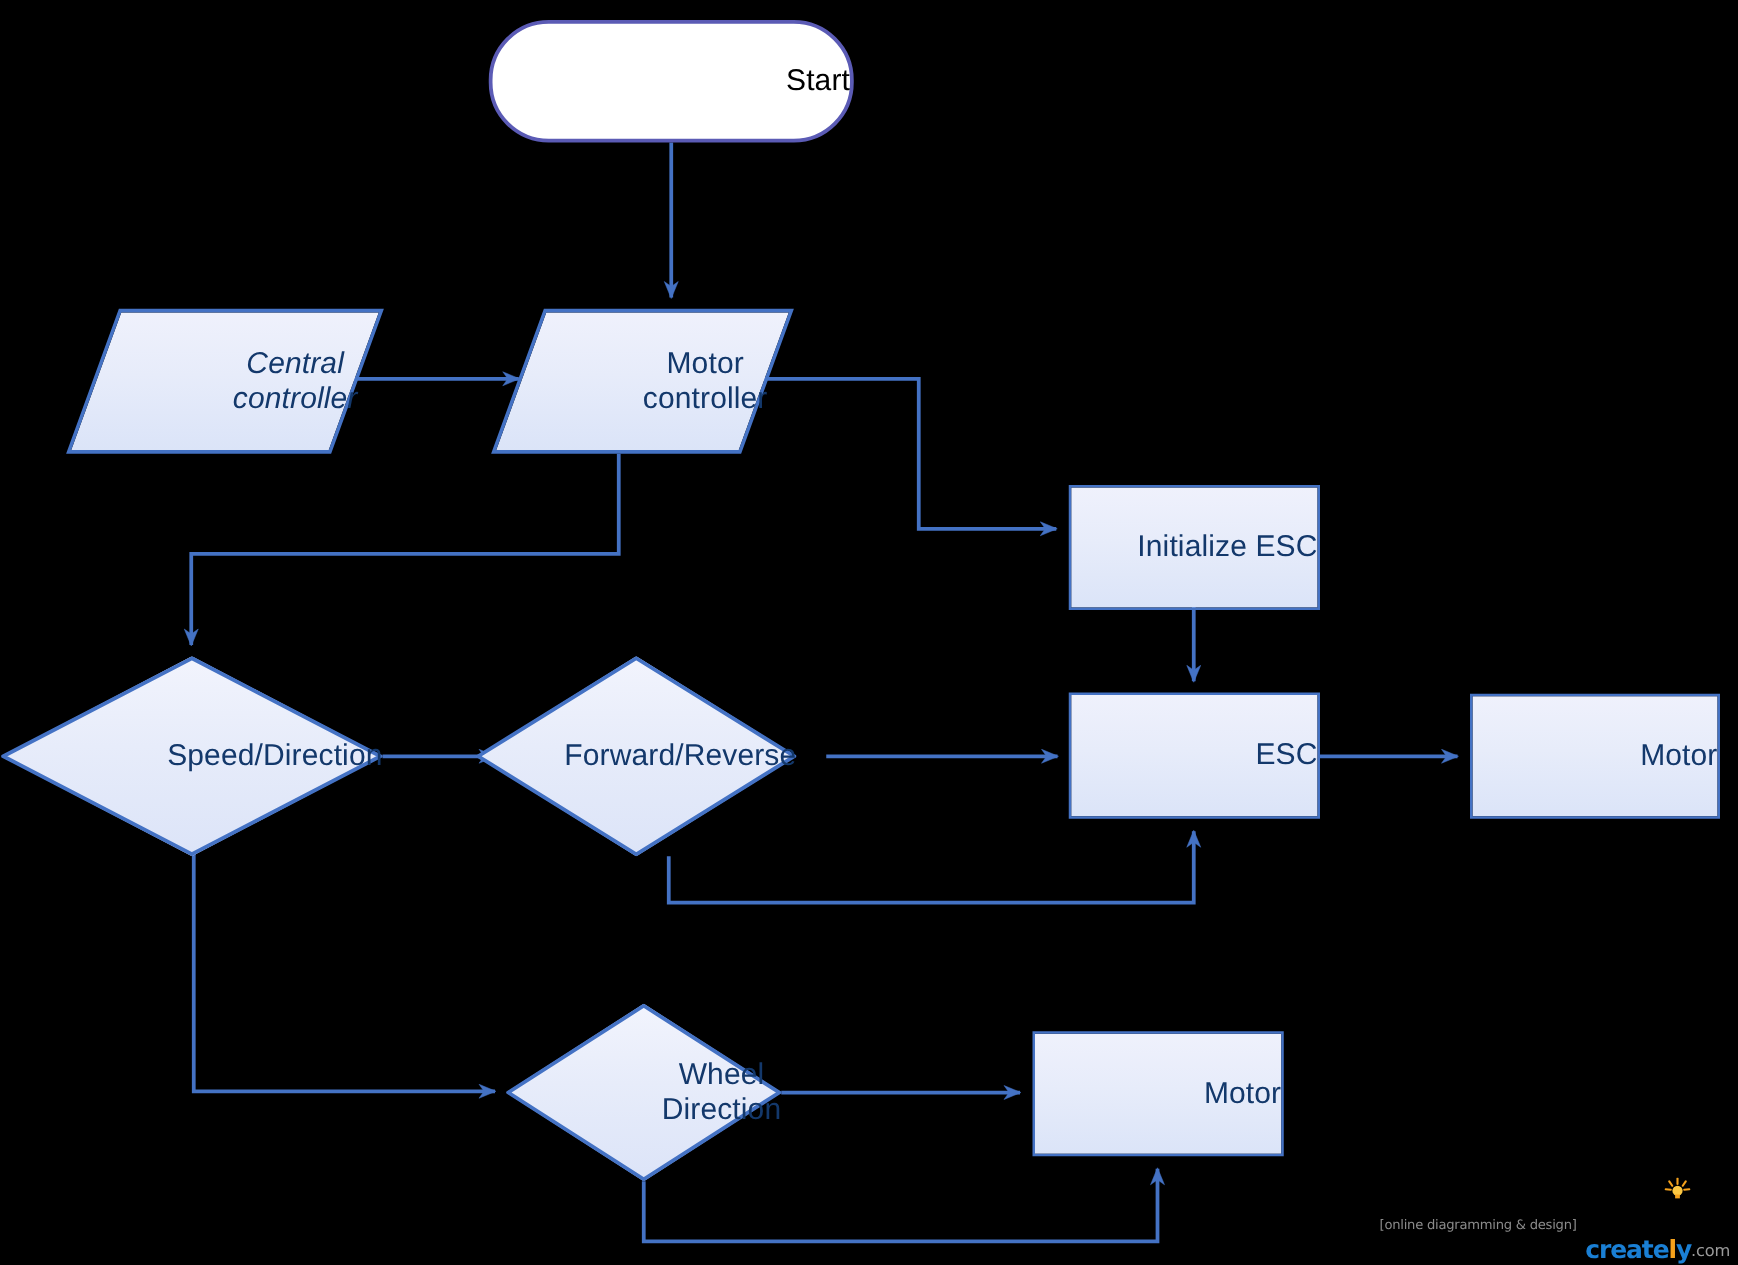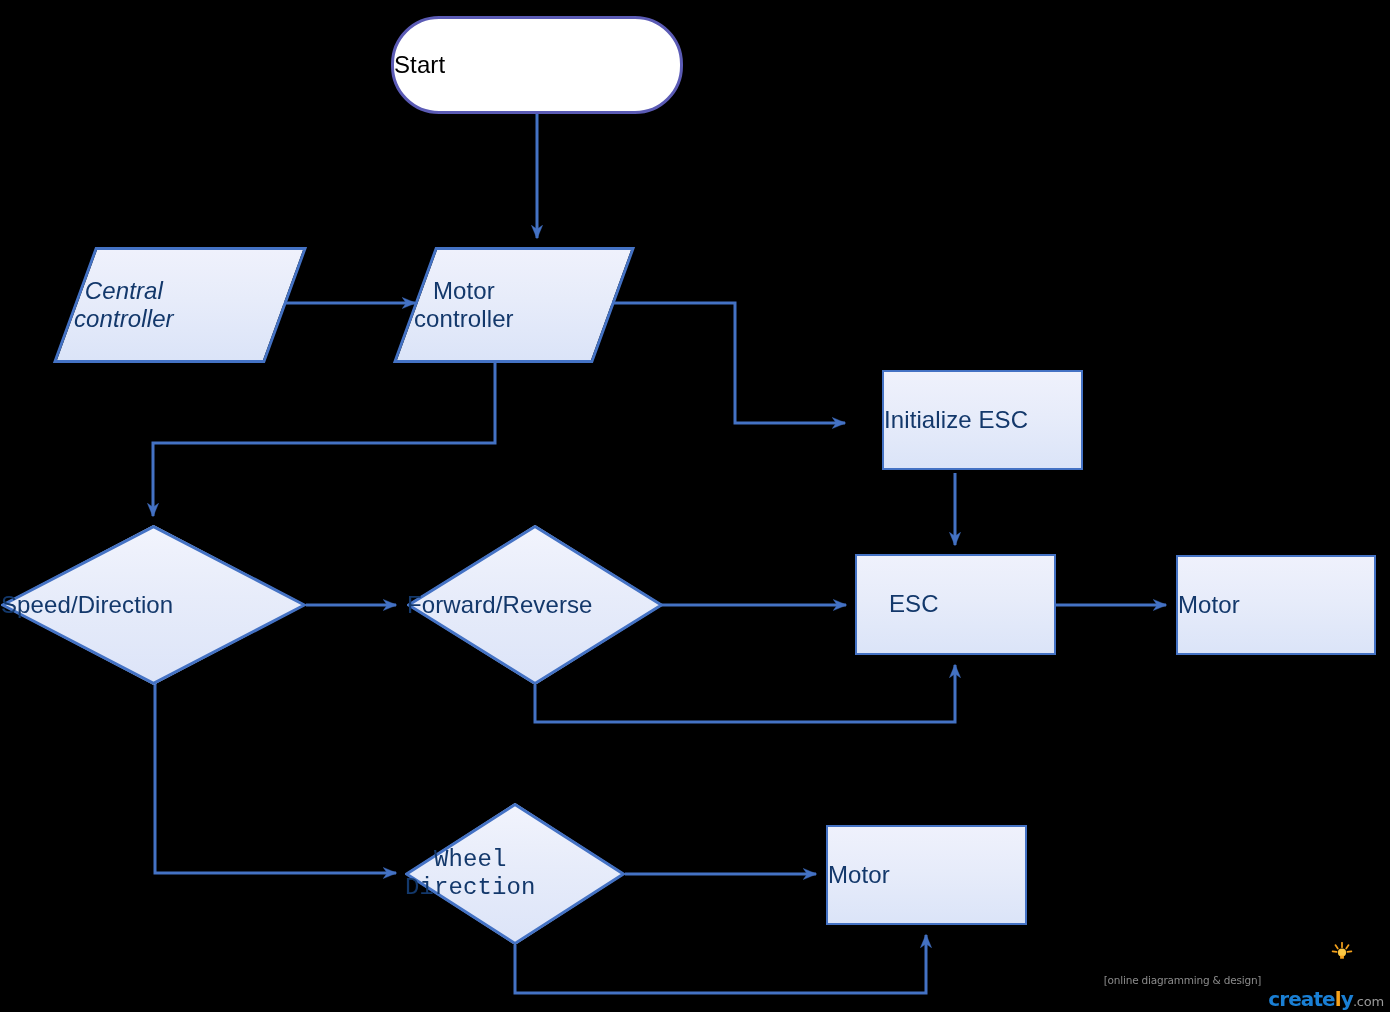--- a/index.html
+++ b/index.html
@@ -21,21 +21,21 @@
     left: 0;
     top: 0;
     width: 1390px;
     height: 1012px;
     pointer-events: none;
   }
   .node {
     position: absolute;
     display: flex;
     align-items: center;
-    justify-content: flex-start;
+    justify-content: flex-end;
     text-align: center;
     box-sizing: border-box;
     color: #13386b;
     font-size: 24px;
     line-height: 1.18;
     letter-spacing: 0.1px;
     white-space: pre-line;
   }
   
   .node.rect {
@@ -168,30 +168,30 @@
         <polyline points="515,945 515,993 926,993 926,935" fill="none" stroke="#4472c4" stroke-width="3" marker-end="url(#dart)"></polyline>
       </g>
   </svg>
 
   <div id="nodes-layer">
       <div class="node terminator" style="left: 391px; top: 16px; width: 292px; height: 98px;"><span>Start</span></div>
       <div class="node parallelogram" style="left: 74px; top: 247px; width: 212px; height: 116px; font-style: italic;"><div class="shape-bg"></div><span class="shape-label">Central
 controller</span></div>
       <div class="node parallelogram" style="left: 414px; top: 247px; width: 200px; height: 116px;"><div class="shape-bg"></div><span class="shape-label">Motor
 controller</span></div>
-      <div class="node rect" style="left: 855px; top: 370px; width: 201px; height: 100px; margin-left: 27px;"><span>Initialize ESC</span></div>
+      <div class="node rect" style="left: 855px; top: 388px; width: 201px; height: 100px;"><span>Initialize ESC</span></div>
       <div class="node diamond" style="left: 1px; top: 525px; width: 305px; height: 160px;"><div class="shape-bg" style="border: 0px;"></div><svg class="diamond-outline" viewBox="0 0 305 160" preserveAspectRatio="none">
           <polygon points="152.5,1.6 303.4,80 152.5,158.4 1.6,80" fill="none" stroke="#4472c4" stroke-width="3" vector-effect="non-scaling-stroke"></polygon>
         </svg><span class="shape-label">Speed/Direction</span></div>
-      <div class="node diamond" style="left: 407px; top: 525px; width: 256px; height: 160px;"><div class="shape-bg" style="border: 0px;"></div><svg class="diamond-outline" viewBox="0 0 256 160" preserveAspectRatio="none">
+      <div class="node diamond" style="left: 381px; top: 525px; width: 256px; height: 160px;"><div class="shape-bg" style="border: 0px;"></div><svg class="diamond-outline" viewBox="0 0 256 160" preserveAspectRatio="none">
           <polygon points="128,1.6 254.4,80 128,158.4 1.6,80" fill="none" stroke="#4472c4" stroke-width="3" vector-effect="non-scaling-stroke"></polygon>
         </svg><span class="shape-label">Forward/Reverse</span></div>
       <div class="node rect" style="left: 855px; top: 554px; width: 201px; height: 101px; padding-left: 32px;"><span>ESC</span></div>
       <div class="node rect" style="left: 1176px; top: 555px; width: 200px; height: 100px;"><span>Motor</span></div>
-      <div class="node diamond" style="left: 405px; top: 803px; width: 220px; height: 142px; font-family: Liberation Mono, monospace;"><div class="shape-bg" style="border: 0px;"></div><svg class="diamond-outline" viewBox="0 0 220 142" preserveAspectRatio="none">
+      <div class="node diamond" style="left: 405px; top: 803px; width: 220px; height: 142px;"><div class="shape-bg" style="border: 0px;"></div><svg class="diamond-outline" viewBox="0 0 220 142" preserveAspectRatio="none">
           <polygon points="110,1.6 218.4,71 110,140.4 1.6,71" fill="none" stroke="#4472c4" stroke-width="3" vector-effect="non-scaling-stroke"></polygon>
         </svg><span class="shape-label">Wheel
 Direction</span></div>
       <div class="node rect" style="left: 826px; top: 825px; width: 201px; height: 100px;"><span>Motor</span></div>
     </div>
 
   <div id="watermark">
     <span id="wm-tagline">[online diagramming &amp; design]</span>
     <span id="wm-logo">
       <svg id="wm-spark" viewBox="0 0 22 18" xmlns="http://www.w3.org/2000/svg">

